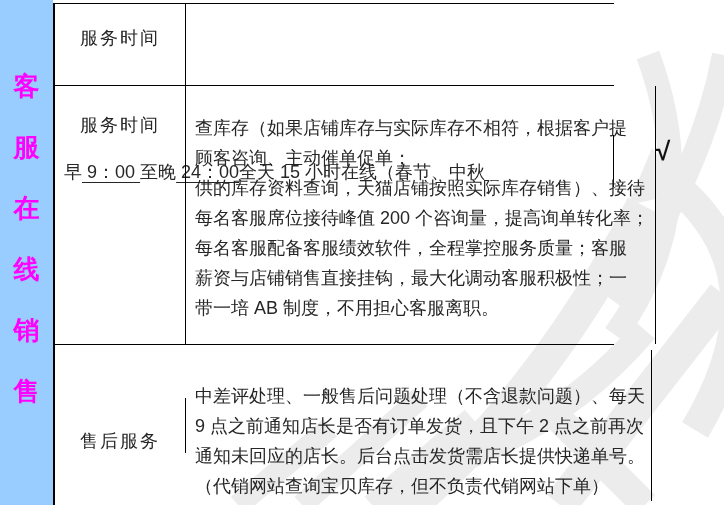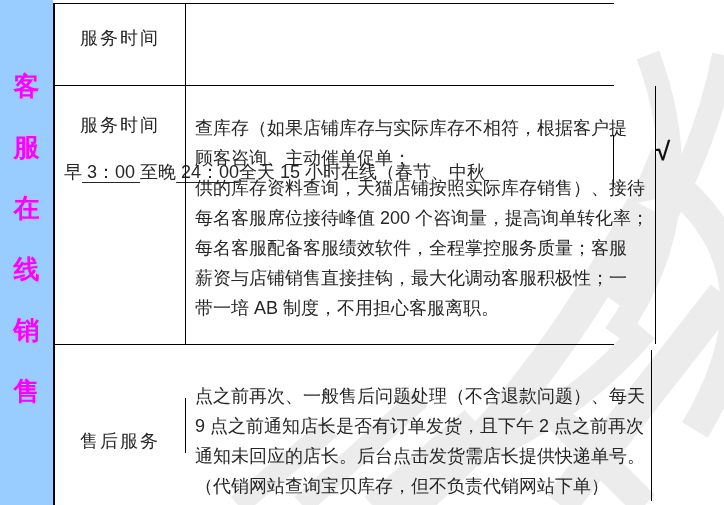--- a/index.html
+++ b/index.html
@@ -72,41 +72,41 @@
     <span class="v-char">线</span>
     <span class="v-char">销</span>
     <span class="v-char">售</span>
   </div>
 
   <div class="table">
 
     <div class="row row1">
       <div class="cell-h pad1">服务时间</div>
       <div class="cell-c pad1">
-        <div class="line"><span>早</span><span class="u"> 3：00 </span><span>至晚</span><span class="u"> 24：00</span><span>全天 15 小时在线（春节、中秋</span></div>
+        <div class="line"><span>早</span><span class="u"> 9：00 </span><span>至晚</span><span class="u"> 24：00</span><span>全天 15 小时在线（春节、中秋</span></div>
       </div>
     </div>
 
     <div class="row row2">
       <div class="cell-h pad2">服务时间</div>
       <div class="cell-c pad2">
         <div class="line">查库存（如果店铺库存与实际库存不相符，根据客户提</div>
         <div class="line">顾客咨询、主动催单促单；</div>
         <div class="line">供的库存资料查询，天猫店铺按照实际库存销售）、接待</div>
         <div class="line">每名客服席位接待峰值 200 个咨询量，提高询单转化率；</div>
         <div class="line">每名客服配备客服绩效软件，全程掌控服务质量；客服</div>
         <div class="line">薪资与店铺销售直接挂钩，最大化调动客服积极性；一</div>
         <div class="line">带一培 AB 制度，不用担心客服离职。</div>
       </div>
     </div>
 
     <div class="row row3">
       <div class="cell-h pad3">售后服务</div>
       <div class="cell-c pad3">
-        <div class="line">点之前再次、一般售后问题处理（不含退款问题）、每天</div>
+        <div class="line">中差评处理、一般售后问题处理（不含退款问题）、每天</div>
         <div class="line">9 点之前通知店长是否有订单发货，且下午 2 点之前再次</div>
         <div class="line">通知未回应的店长。后台点击发货需店长提供快递单号。</div>
         <div class="line">（代销网站查询宝贝库存，但不负责代销网站下单）</div>
       </div>
     </div>
 
   </div>
 
   <div class="checkmark">√</div>
 

